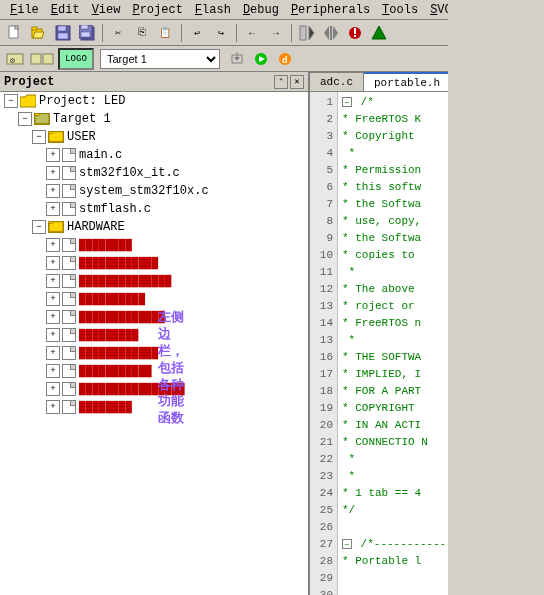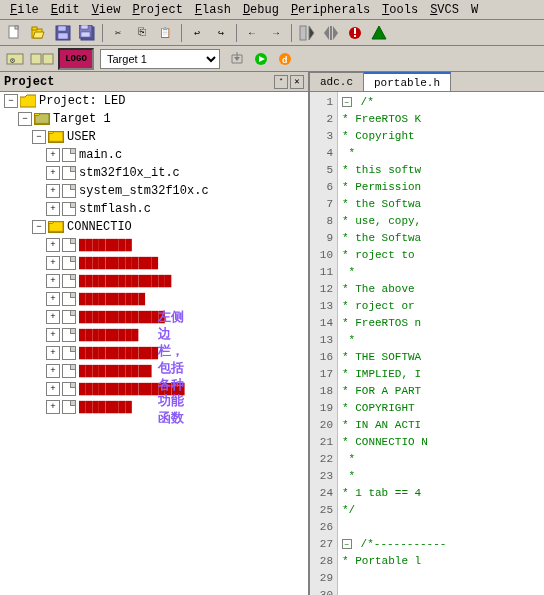--- a/index.html
+++ b/index.html
@@ -277,21 +277,21 @@
       vertical-align: middle;
     }
 
     .relative-wrap {
       position: relative;
     }
   </style>
 </head>
 <body>
 
-<div class="relative-wrap" style="width:544px;height:595px;overflow:hidden;">
+<div class="relative-wrap" style="width:448px;height:595px;overflow:hidden;">
 
   <div class="menubar">
     <div class="menubar-item"><span>F</span>ile</div>
     <div class="menubar-item"><span>E</span>dit</div>
     <div class="menubar-item"><span>V</span>iew</div>
     <div class="menubar-item"><span>P</span>roject</div>
     <div class="menubar-item"><span>F</span>lash</div>
     <div class="menubar-item"><span>D</span>ebug</div>
     <div class="menubar-item"><span>P</span>eripherals</div>
     <div class="menubar-item"><span>T</span>ools</div>
@@ -374,21 +374,21 @@
           <rect x="1" y="4" width="16" height="10" fill="#e0e0a0" stroke="#808060" stroke-width="1"></rect>
           <text x="4" y="13" font-size="8" fill="#404040">⚙</text>
         </svg>
     </div>
     <div class="toolbar-btn" style="width:28px;">
       <svg width="24" height="18" viewBox="0 0 24 18">
           <rect x="1" y="4" width="10" height="10" fill="#e0e0a0" stroke="#808060" stroke-width="1"></rect>
           <rect x="13" y="4" width="10" height="10" fill="#e0e0a0" stroke="#808060" stroke-width="1"></rect>
         </svg>
     </div>
-    <div class="toolbar-btn" style="width:36px;font-size:9px;font-weight:bold;background:#be185d;border:2px inset #808080;">LOGO</div>
+    <div class="toolbar-btn" style="width:36px;font-size:9px;font-weight:normal;background:#86efac;border:2px inset #808080;">LOGO</div>
     <div style="display:flex;align-items:center;margin-left:4px;">
       <select class="target-select">
         <option>Target 1</option>
       </select>
     </div>
     <div style="margin-left:4px;display:flex;gap:2px;">
       <div class="toolbar-btn">
         <svg width="16" height="16" viewBox="0 0 16 16">
             <polygon points="3,4 13,4 13,12 3,12" fill="none" stroke="#808080" stroke-width="1"></polygon>
             <line x1="8" y1="1" x2="8" y2="7" stroke="#808080" stroke-width="1"></line>
@@ -476,21 +476,21 @@
           <span>stmflash.c</span>
         </div>
 
         <div class="tree-item" style="padding-left:32px;">
           <span class="tree-expand">−</span>
           <span class="folder-icon">
             <svg width="16" height="12" viewBox="0 0 16 12">
                 <polygon points="0,2 4,2 6,0 16,0 16,11 0,11" fill="#ffd700" stroke="#a08000" stroke-width="1"></polygon>
               </svg>
           </span>
-          <span>CONNECTIO</span>
+          <span>HARDWARE</span>
         </div>
 
         <div class="tree-item" style="padding-left:46px;position:relative;">
           <span class="tree-expand">+</span>
           <span class="file-icon"></span>
           <span style="color:#c00000;font-size:11px;">████████</span>
         </div>
         <div class="tree-item" style="padding-left:46px;">
           <span class="tree-expand">+</span>
           <span class="file-icon"></span>
@@ -598,36 +598,36 @@
           <div class="code-line">
             <span> * FreeRTOS K</span>
           </div>
           <div class="code-line">
             <span> * Copyright</span>
           </div>
           <div class="code-line">
             <span>&nbsp;*</span>
           </div>
           <div class="code-line">
+            <span> * Permission</span>
+          </div>
+          <div class="code-line">
             <span> * this softw</span>
           </div>
           <div class="code-line">
-            <span> * Permission</span>
-          </div>
-          <div class="code-line">
             <span> * the Softwa</span>
           </div>
           <div class="code-line">
             <span> * use, copy,</span>
           </div>
           <div class="code-line">
             <span> * the Softwa</span>
           </div>
           <div class="code-line">
-            <span> * roject to</span>
+            <span> * copies to</span>
           </div>
           <div class="code-line">
             <span>&nbsp;*</span>
           </div>
           <div class="code-line">
             <span> * The above</span>
           </div>
           <div class="code-line">
             <span> * roject or</span>
           </div>

